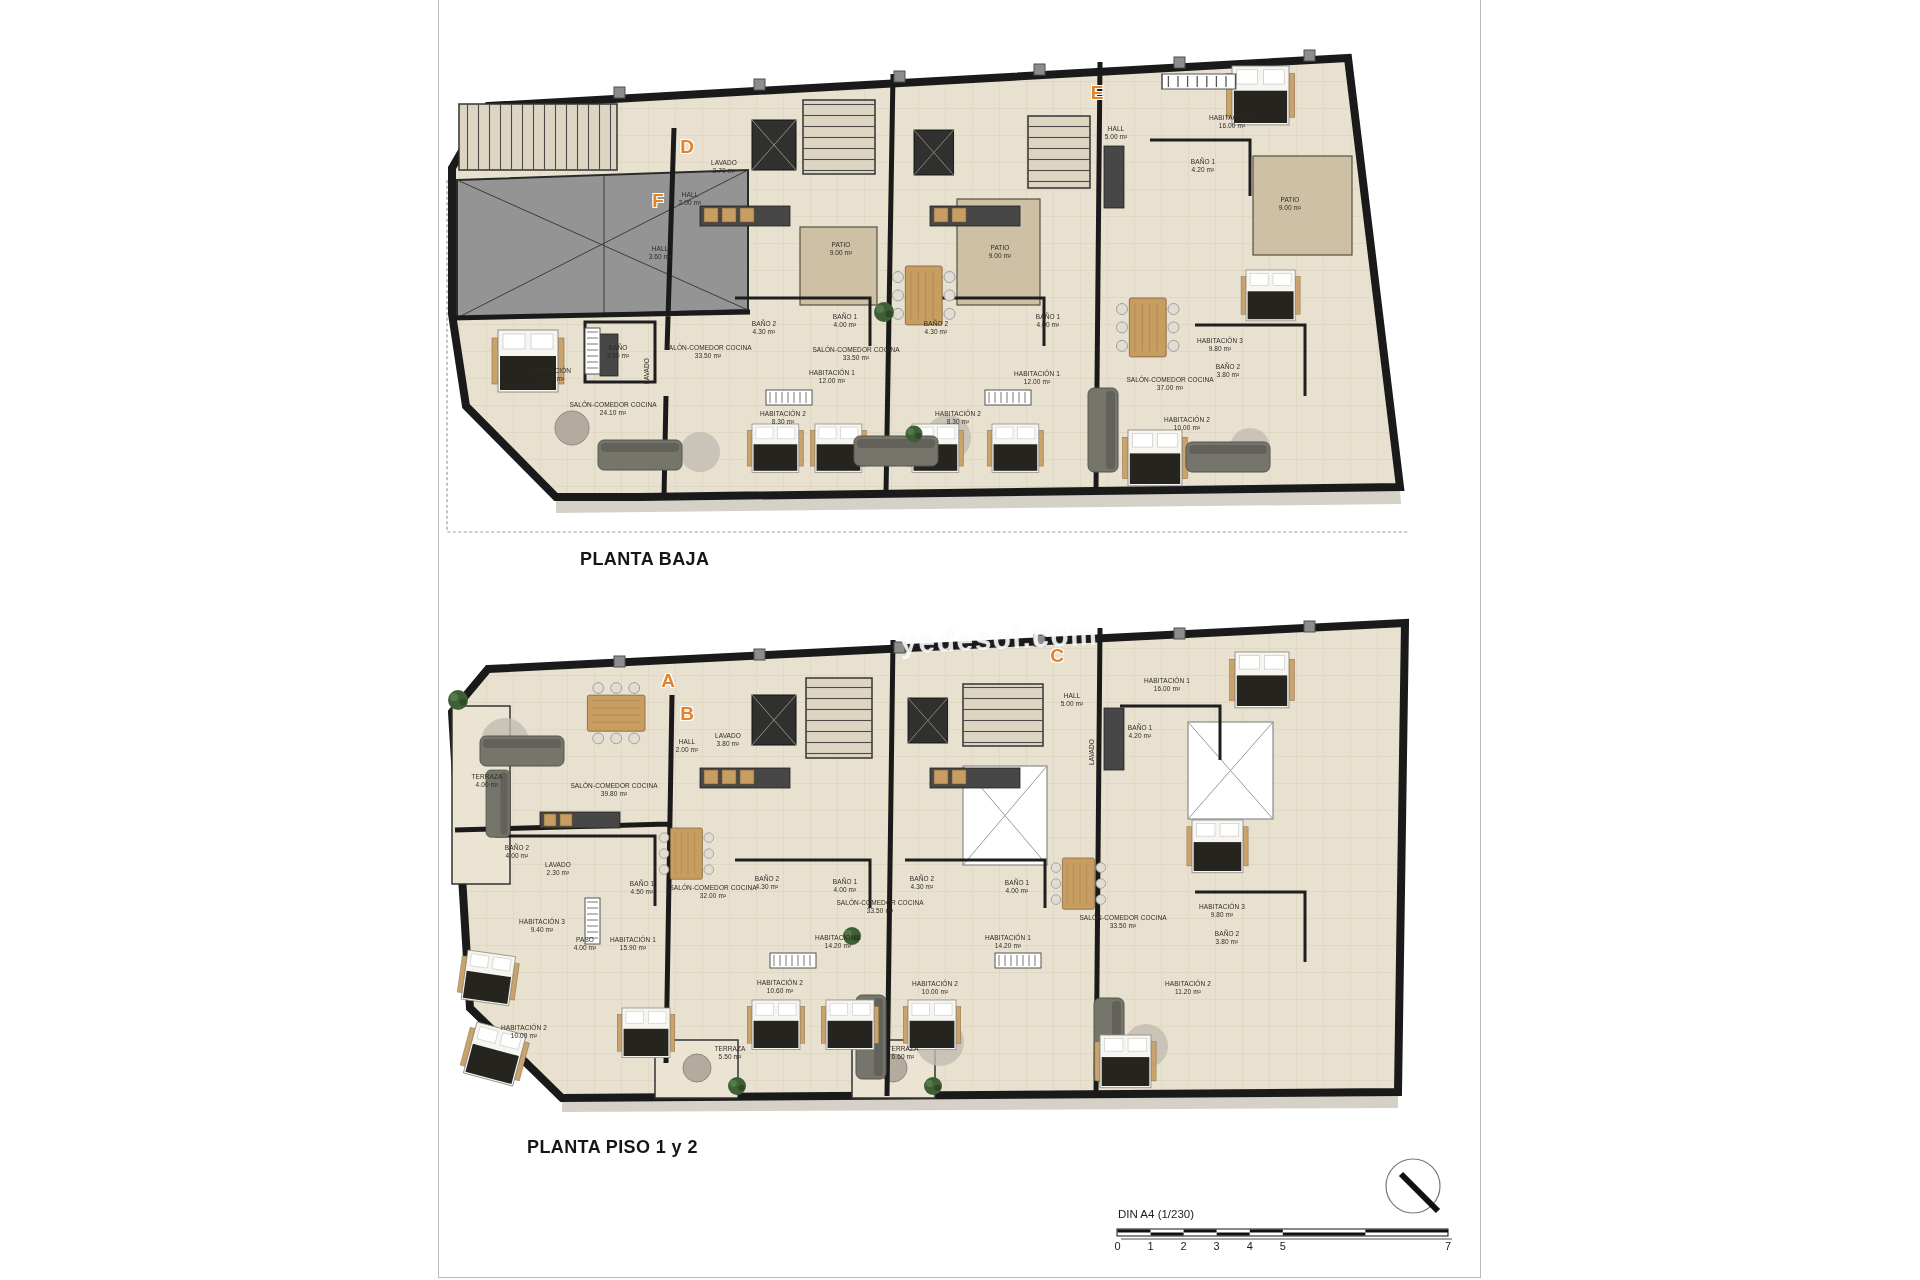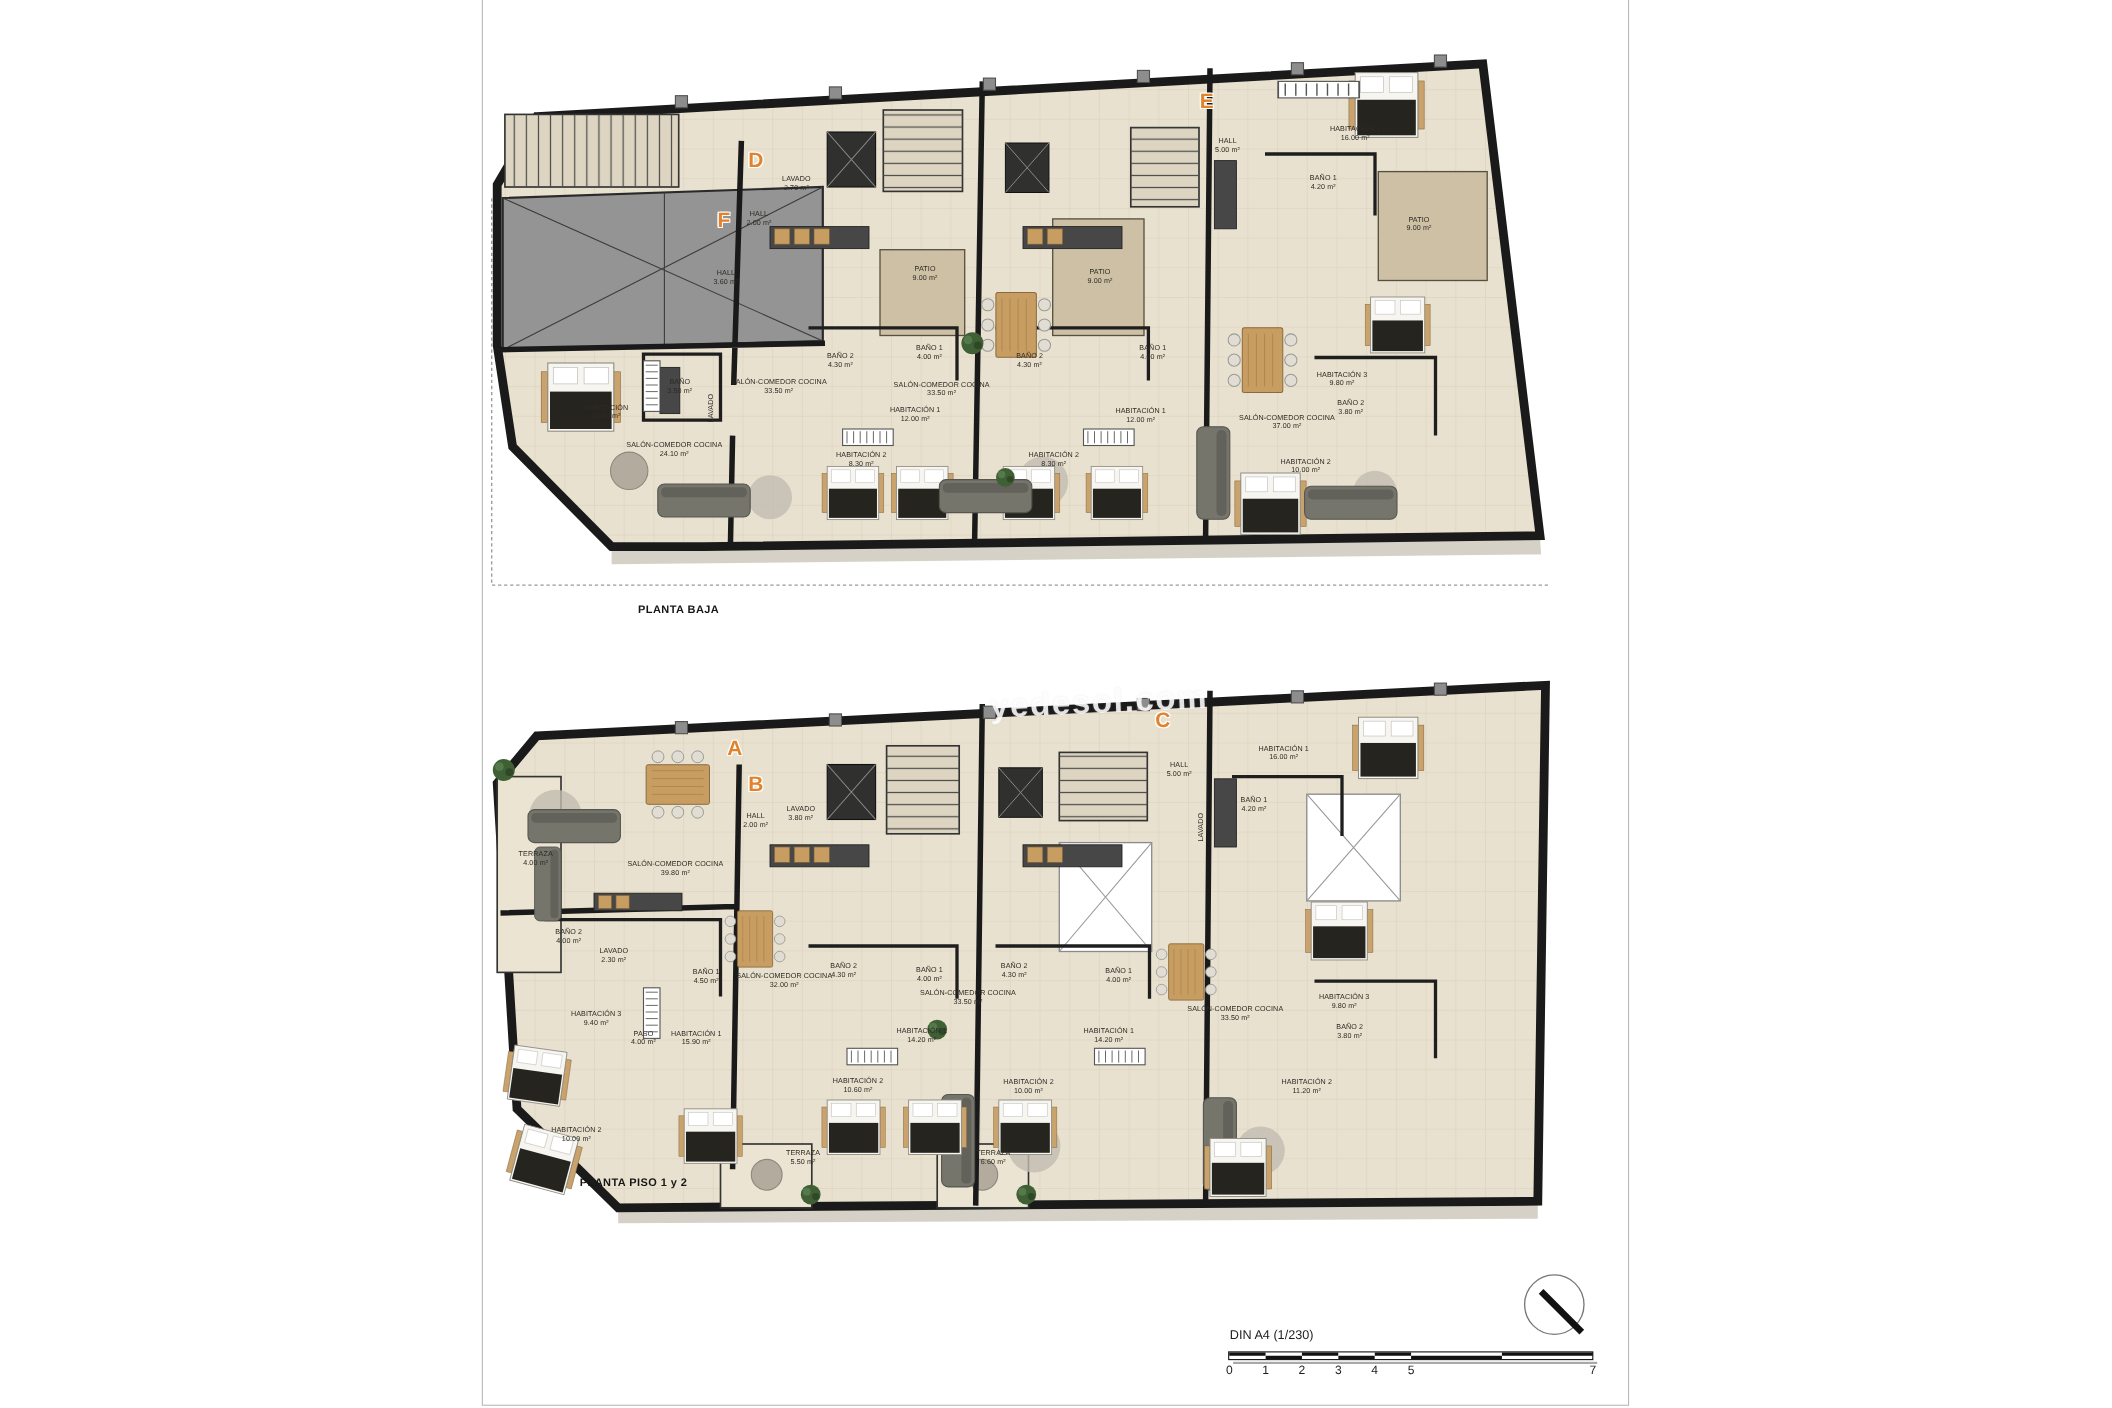--- a/index.html
+++ b/index.html
@@ -21,23 +21,23 @@
   .cube{fill:#c79d62;stroke:#7c5f38;stroke-width:.6;}
   .col{fill:#8d8d8d;stroke:#4f4f4f;stroke-width:1;}
   .walk{fill:#cfc9bc;opacity:.85;}
 
   .labels-layer{position:absolute;left:0;top:0;width:1920px;height:1280px;pointer-events:none;}
   .room-label{position:absolute;transform:translate(-50%,-50%);text-align:center;
               font-size:6.5px;line-height:7.6px;color:#2e2b26;white-space:nowrap;letter-spacing:.1px;}
   .room-label.vertical{transform:translate(-50%,-50%) rotate(-90deg);}
   .unit-letter{position:absolute;transform:translate(-50%,-50%);font-size:19px;font-weight:800;
                color:#e0832c;text-shadow:-1px -1px 0 #fff,1px -1px 0 #fff,-1px 1px 0 #fff,1px 1px 0 #fff;}
-  .plan-title{position:absolute;font-size:10px;font-weight:700;color:#161616;letter-spacing:.4px;}
+  .plan-title{position:absolute;font-size:18px;font-weight:700;color:#161616;letter-spacing:.4px;}
   #title-baja{left:580px;top:549px;}
-  #title-piso{left:527px;top:1070px;}
+  #title-piso{left:527px;top:1137px;}
   .watermark{position:absolute;left:900px;top:620px;width:280px;font-size:30px;font-weight:600;
              color:rgba(255,255,255,.85);transform:rotate(-2.6deg);letter-spacing:1.5px;
              text-shadow:0 0 2px rgba(190,190,190,.3);}
   .scale-label{position:absolute;left:1118px;top:1208px;font-size:11.5px;color:#1d1d1d;}
   .scale-tick{position:absolute;top:1240px;transform:translateX(-50%);font-size:11px;color:#1d1d1d;}
 </style>
 </head>
 <body>
 
 <div class="stage">

